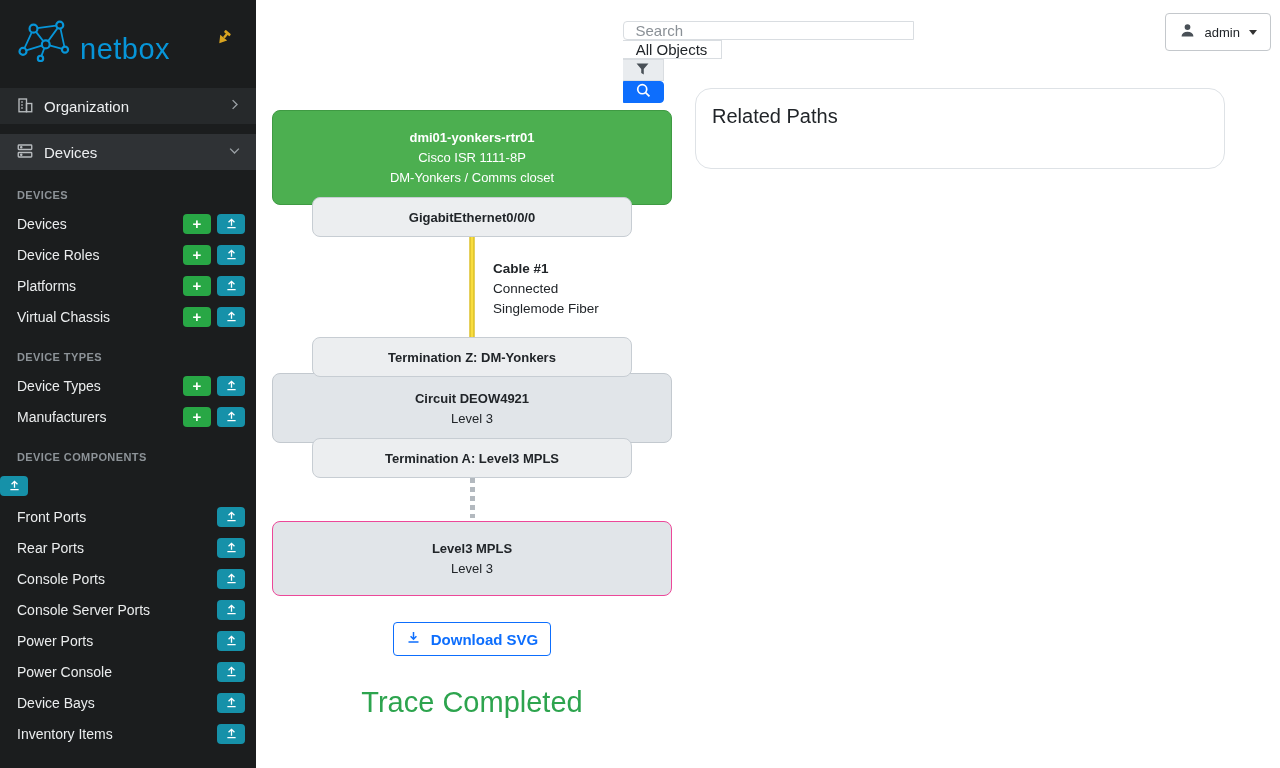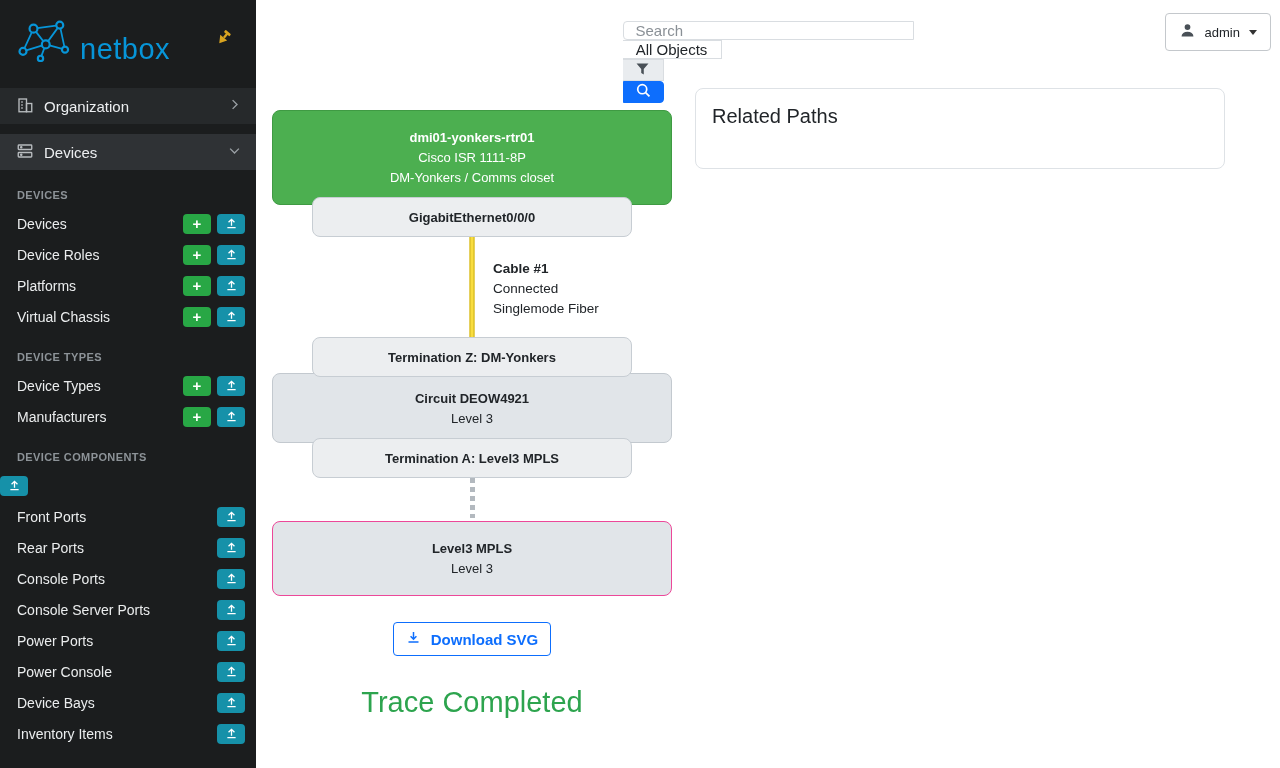--- a/index.html
+++ b/index.html
@@ -55,21 +55,21 @@
   .cable-label .t { font-weight:700; }
   .node-circuit { height:70px; background:#e1e5e9; border:1px solid #c3c9cf; color:#212529; margin-top:-4px; }
   .node-circuit .t, .node-pn .t { font-weight:700; font-size:13px; }
   .node-circuit .s, .node-pn .s { font-size:13px; }
   .term-a { margin-top:-5px; }
   .dotted-seg { height:40px; width:5px; background:repeating-linear-gradient(to bottom,#b3b9bf 0 5px,transparent 5px 9px); }
   .node-pn { height:75px; background:#e1e5e9; border:1px solid #ec4899; color:#212529; margin-top:3px; }
   .download-btn { margin-top:26px; height:31px; display:inline-flex; align-items:center; gap:10px; background:#fff; border:1px solid #0d6efd; color:#0d6efd; border-radius:4px; padding:16px 12px; font-size:15px; cursor:pointer;font-weight:bold; }
   .trace-status { margin-top:30px; font-size:29px; font-weight:400; color:#2da44e; text-align:center; }
 
-  .card { margin-left:23px; width:530px; border:1px solid #dee2e6; border-radius:8px; padding:16px 8px 30px 16px; }
+  .card { margin-left:23px; width:530px; border:1px solid #dee2e6; border-radius:16px; padding:16px 8px 30px 16px; }
   .card h2 { font-size:20px; font-weight:500; color:#212529; margin-bottom:10px; }
   .paths-table { width:100%; border-collapse:collapse; }
   .paths-table th { text-align:left; font-size:14.5px; font-weight:700; padding:10px 6px; border-bottom:2px solid #51575d; }
   .paths-table td { font-size:15px; padding:11px 6px; border-bottom:1px solid #dee2e6; color:#212529; }
 </style>
 </head>
 <body>
 
 <div class="app">
 

